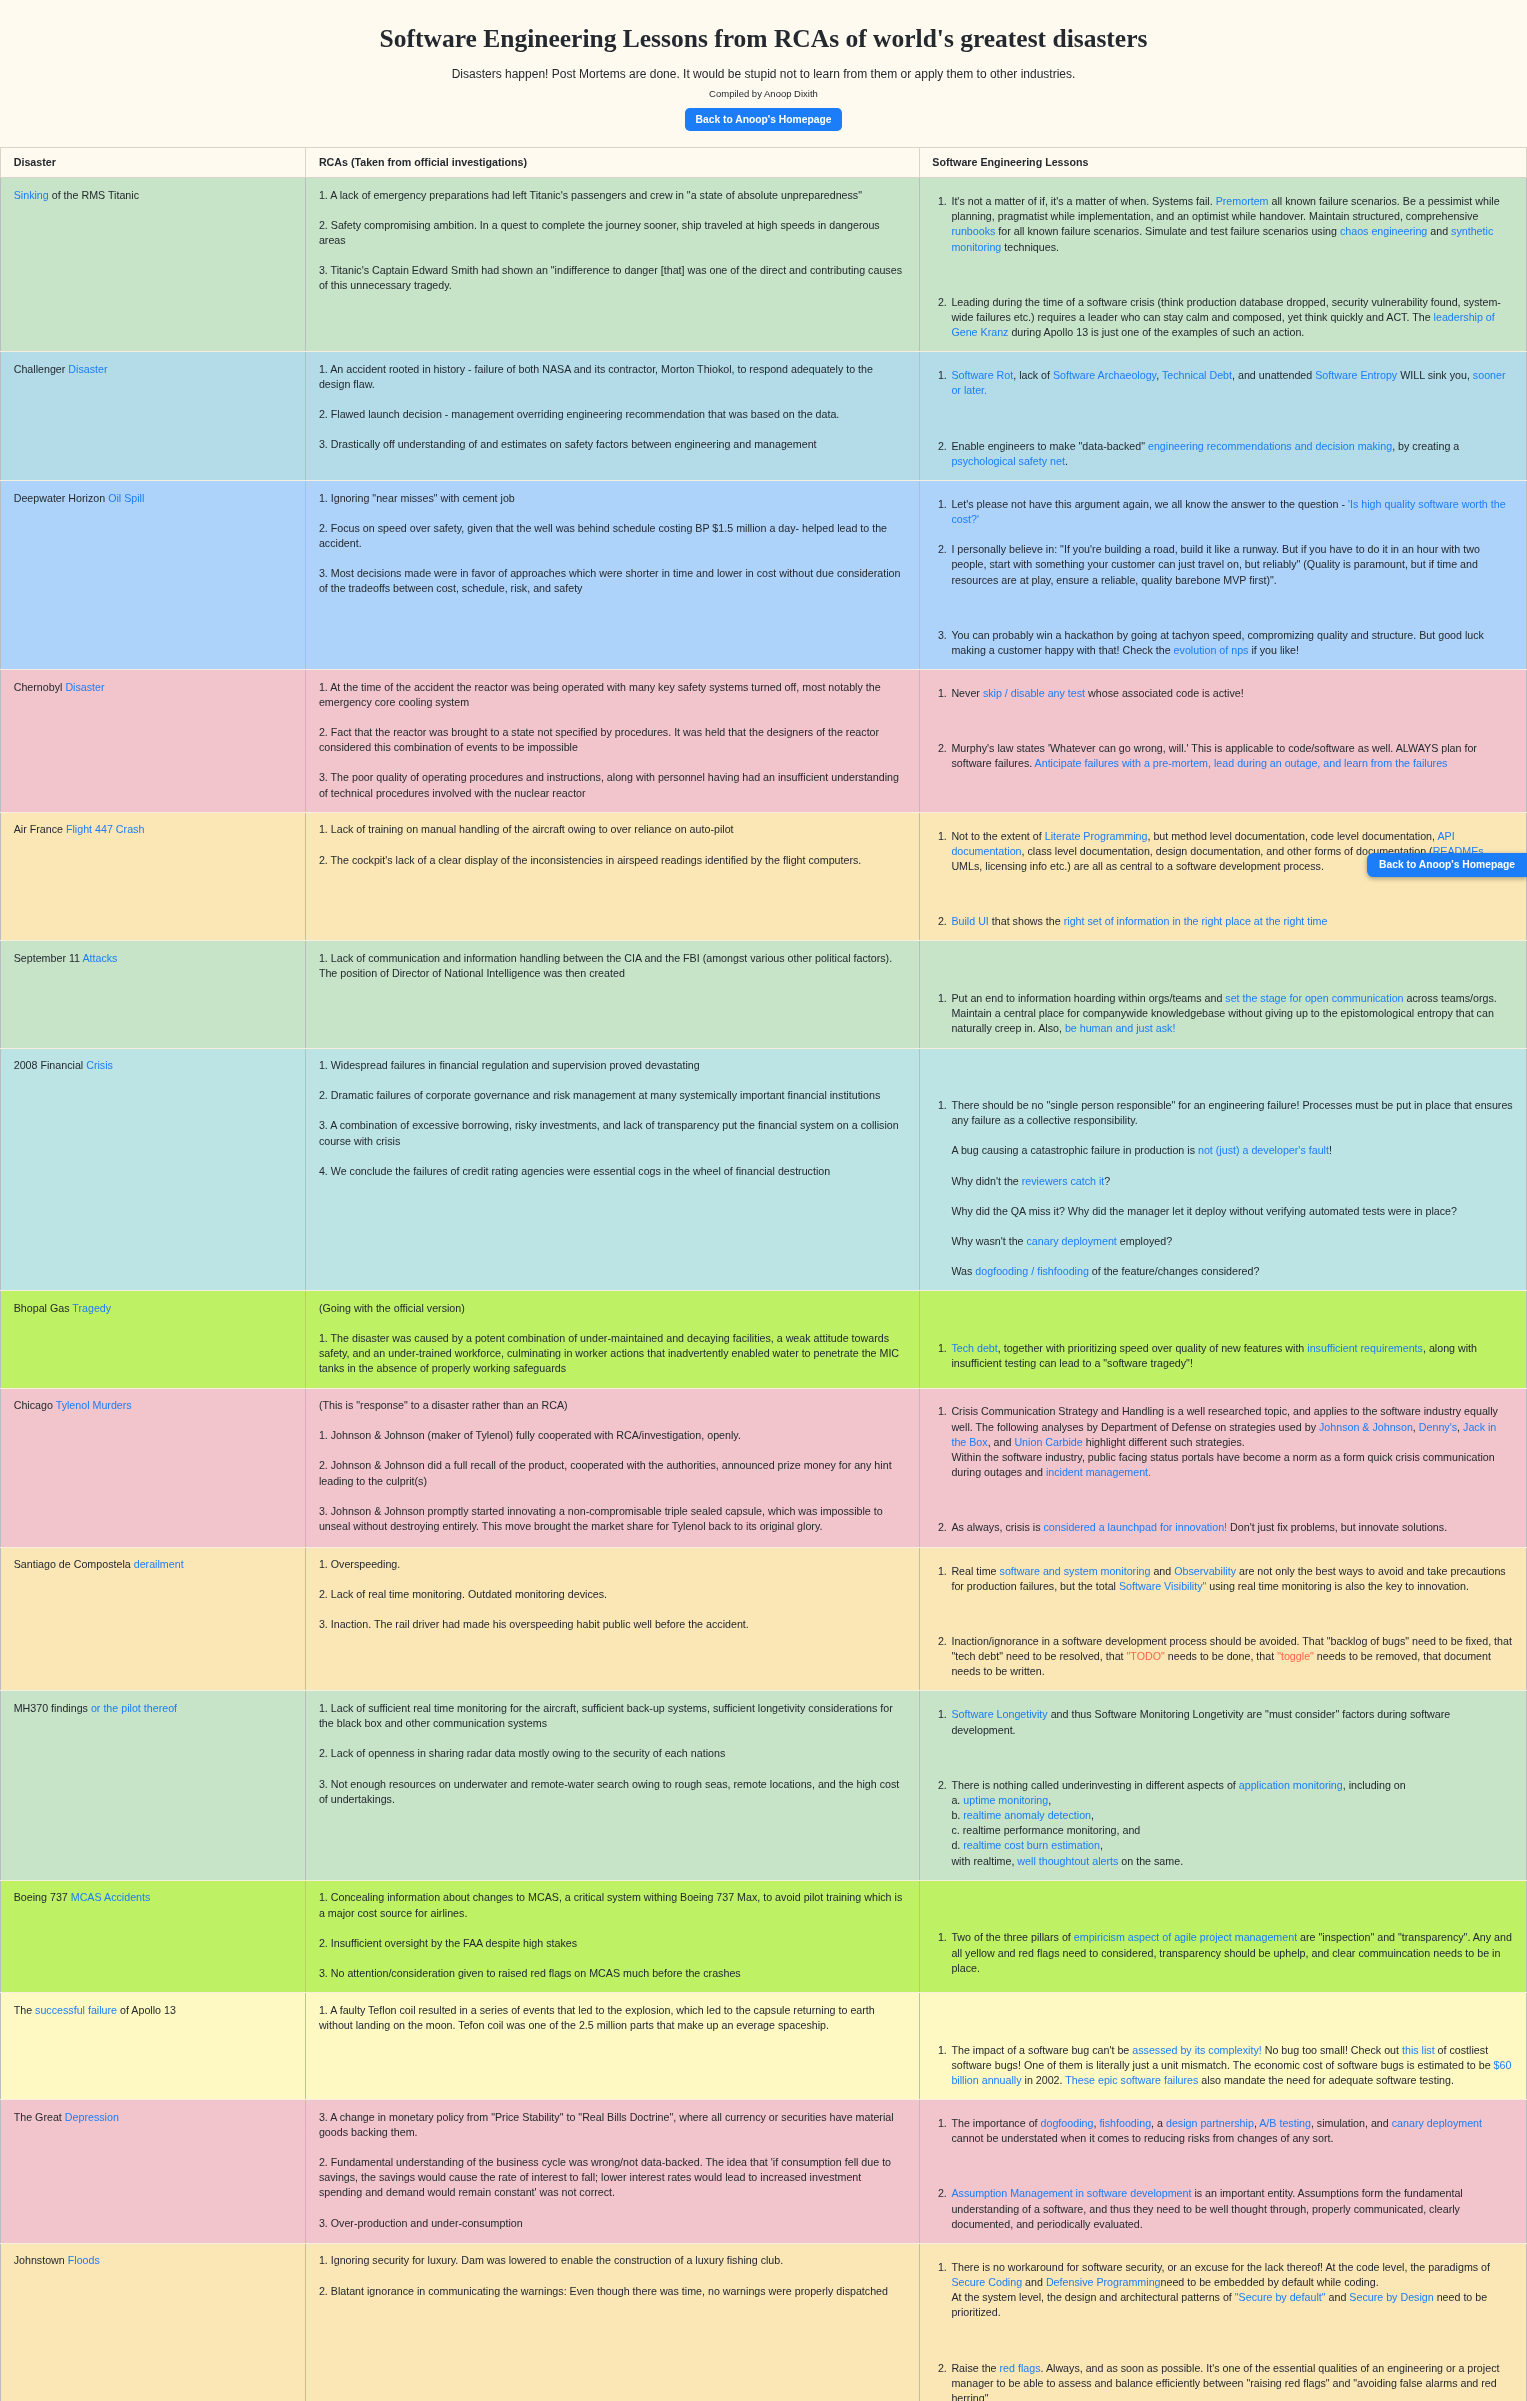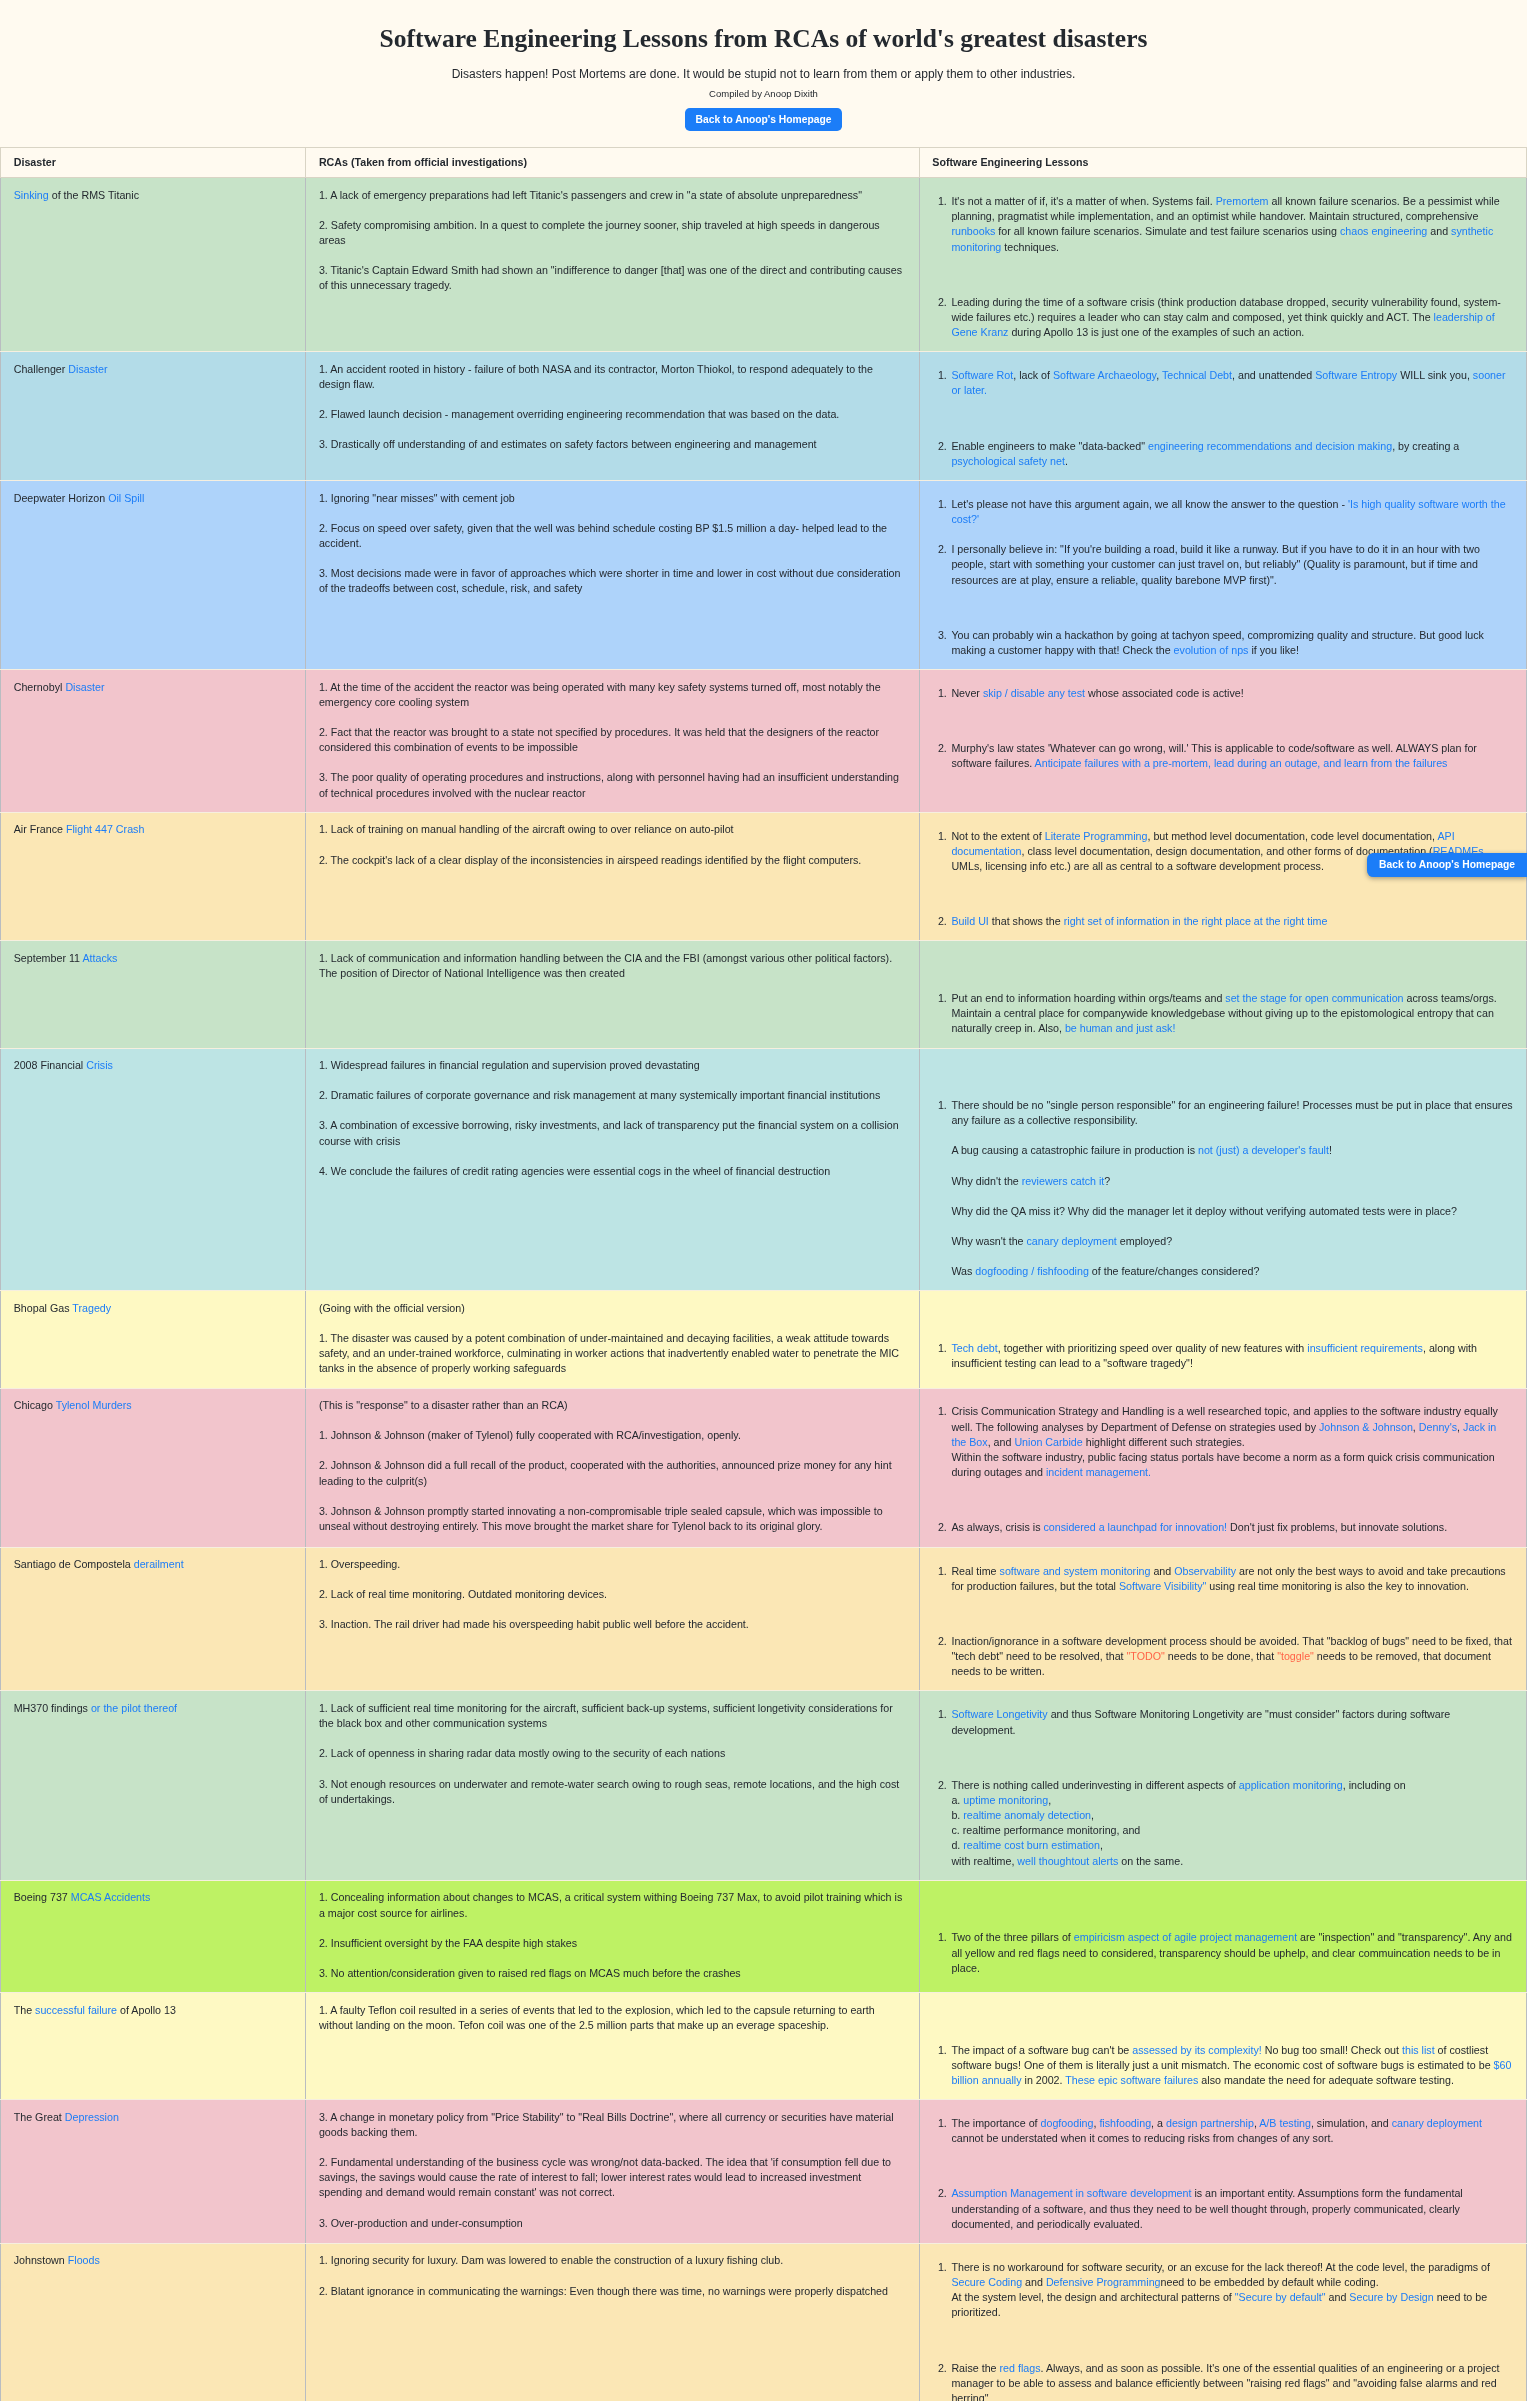--- a/index.html
+++ b/index.html
@@ -220,21 +220,21 @@
                 <p>There should be no "single person responsible" for an engineering failure! Processes must be put in place that ensures any failure as a collective responsibility.</p>
                 <p>A bug causing a catastrophic failure in production is <a class="lnk">not (just) a developer's fault</a>!</p>
                 <p>Why didn't the <a class="lnk">reviewers catch it</a>?</p>
                 <p>Why did the QA miss it? Why did the manager let it deploy without verifying automated tests were in place?</p>
                 <p>Why wasn't the <a class="lnk">canary deployment</a> employed?</p>
                 <p>Was <a class="lnk">dogfooding / fishfooding</a> of the feature/changes considered?</p>
               </li>
             </ol>
           </td>
         </tr>
-        <tr style="background: #fef9c3; border-radius: 30px;">
+        <tr style="background: #bef264; border-radius: 30px;">
           <td>Bhopal Gas <a class="lnk">Tragedy</a></td>
           <td>
             <p>(Going with the official version)</p>
             <p>1. The disaster was caused by a potent combination of under-maintained and decaying facilities, a weak attitude towards safety, and an under-trained workforce, culminating in worker actions that inadvertently enabled water to penetrate the MIC tanks in the absence of properly working safeguards</p>
           </td>
           <td>
             <ol class="lessons">
               <li>
                 <p><a class="lnk">Tech debt</a>, together with prioritizing speed over quality of new features with <a class="lnk">insufficient requirements</a>, along with insufficient testing can lead to a "software tragedy"!</p>
               </li>

